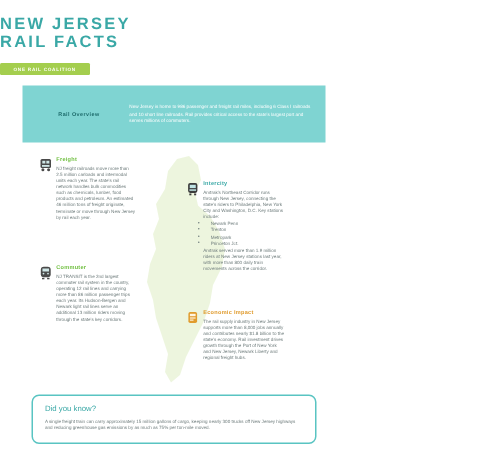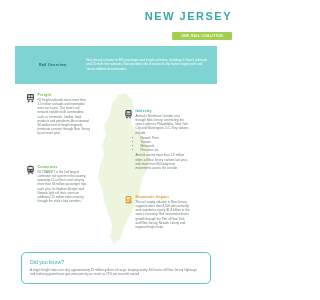--- a/index.html
+++ b/index.html
@@ -5,21 +5,21 @@
   html,body{margin:0;padding:0;}
   body{
     width:232px;height:300px;overflow:hidden;
     background:#ffffff;
     font-family:"Liberation Sans",sans-serif;
     -webkit-font-smoothing:antialiased;
   }
   .page{position:relative;width:232px;height:300px;background:#fff;}
 
   
-  .header{padding:11px 0 0 0;text-align:right;}
+  .header{padding:11px 0 0 0;text-align:left;}
   .title{
     color:#3aa8a6;
     font-weight:bold;
     font-size:11px;
     letter-spacing:1.5px;
     line-height:11.5px;
     margin:0;
   }
   .title .l2{display:block;}
   .badge{
@@ -128,20 +128,21 @@
   }
 </style>
 </head>
 <body>
 
 <div class="page">
 
   <div class="header">
     <h1 class="title">
       <span>NEW JERSEY</span>
+      <span class="l2">RAIL FACTS</span>
     </h1>
     <span class="badge">ONE RAIL COALITION</span>
   </div>
 
   <div class="overview">
     <div class="overview-label">Rail Overview</div>
     <div class="overview-body">New Jersey is home to 986 passenger and freight rail miles, including 6 Class I railroads and 10 short line railroads. Rail provides critical access to the state's largest port and serves millions of commuters.</div>
   </div>
 
   <div class="body">

